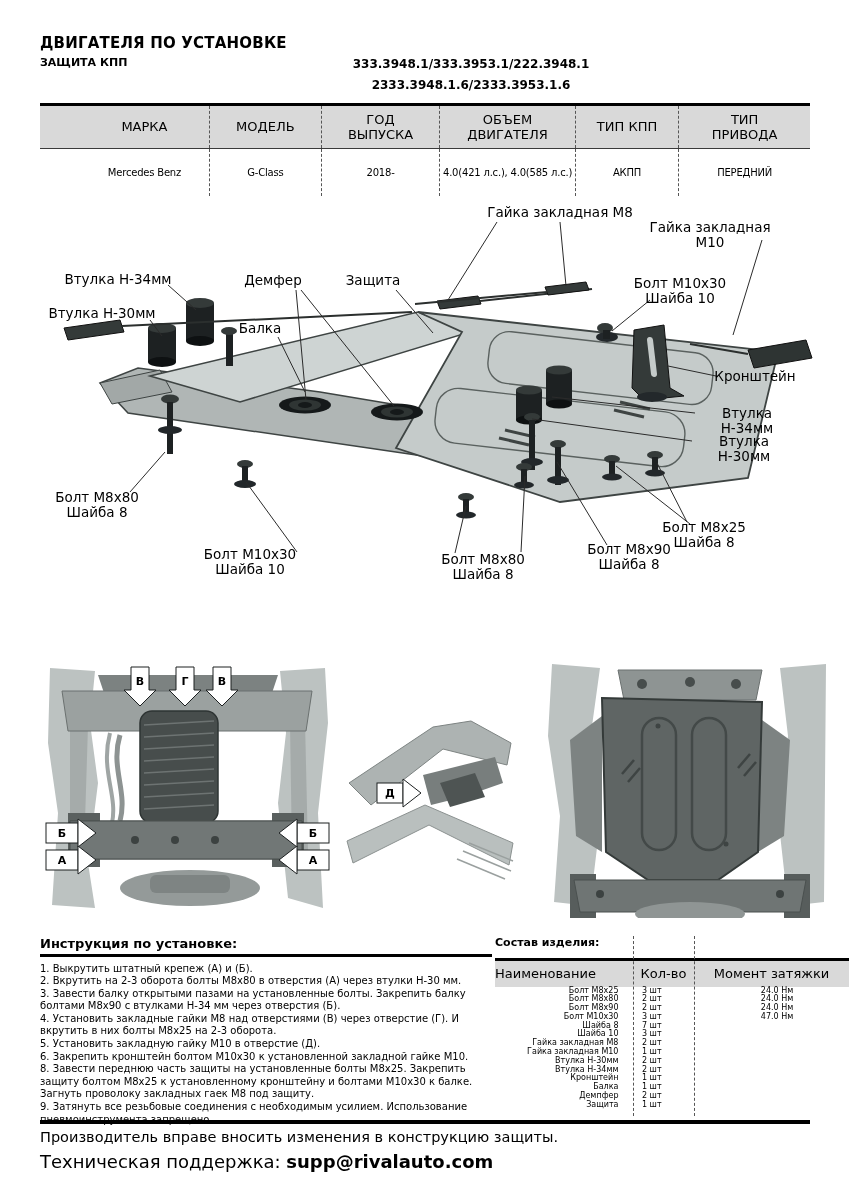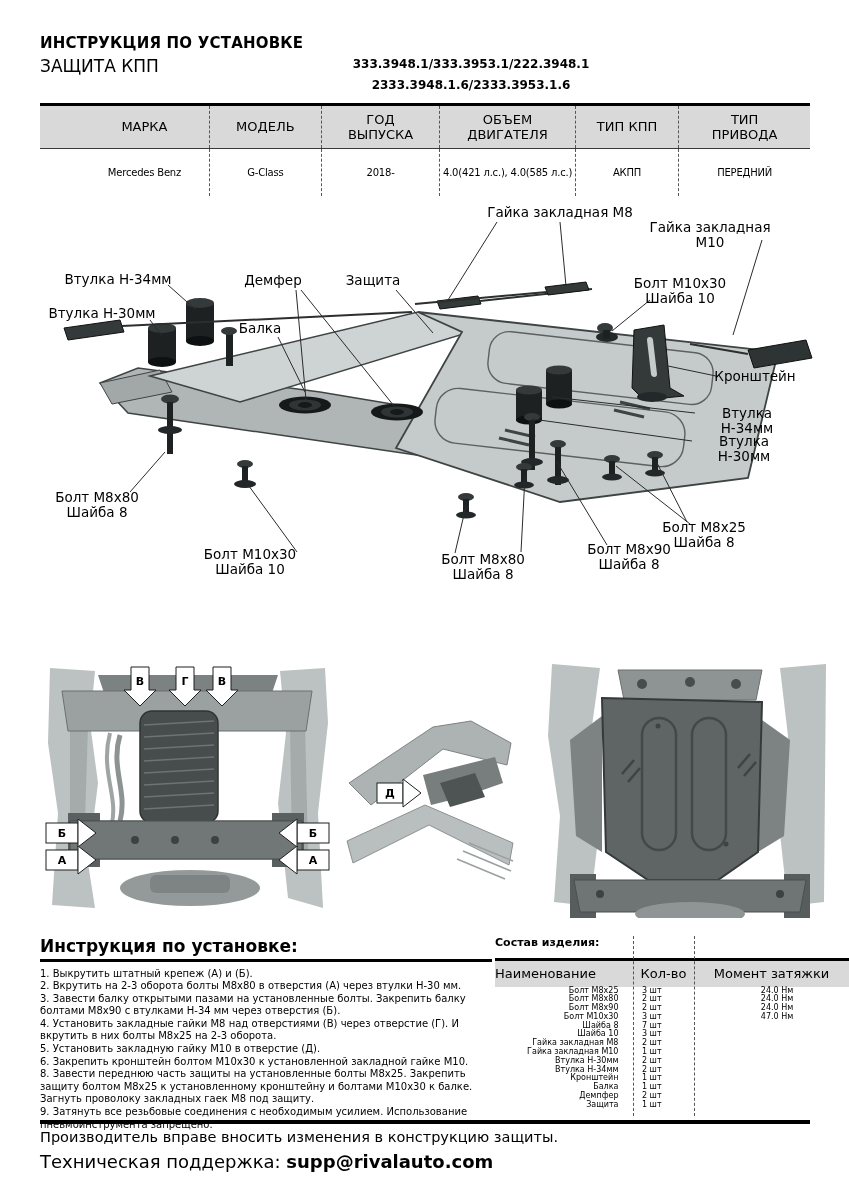--- a/index.html
+++ b/index.html
@@ -2,21 +2,21 @@
 <html><head>
 <meta charset="utf-8">
 <style>
   html,body{margin:0;padding:0;background:#fff;}
   .page{position:relative;width:849px;height:1200px;background:#ffffff;overflow:hidden;
         font-family:"DejaVu Sans","Liberation Sans",sans-serif;color:#000;}
   .abs{position:absolute;}
 
   
   .doc-type{left:40px;top:34px;font-size:15px;font-weight:700;letter-spacing:.2px;}
-  .doc-product{left:40px;top:56px;font-size:17px;font-weight:400;}
+  .doc-product{left:40px;top:56px;font-size:11px;font-weight:700;}
   .part-numbers{left:295px;top:54px;width:352px;text-align:center;font-weight:700;
                 font-size:12px;line-height:21px;}
 
   
   .vtable{left:40px;top:103px;width:770px;border-top:3px solid #000;}
   .vrow{display:flex;}
   .vhead{background:#d9d9d9;height:42px;border-bottom:1px solid #3a3a3a;}
   .vbody{height:47px;}
   .vcell{display:flex;align-items:center;justify-content:center;text-align:center;
          white-space:pre-line;border-right:1px dashed #555;box-sizing:border-box;}
@@ -28,21 +28,21 @@
   
   .diagram{left:0;top:192px;width:849px;height:420px;}
   .lab{position:absolute;transform:translateX(-50%);text-align:center;font-size:13.5px;
        line-height:15px;white-space:pre-line;}
 
   
   .photo{position:absolute;}
 
   
   .instructions{left:40px;top:936px;width:452px;}
-  .inst-title{font-size:17px;font-weight:700;margin-bottom:3px;}
+  .inst-title{font-size:13px;font-weight:700;margin-bottom:3px;}
   .inst-rule{height:2.5px;background:#000;margin:3px 0 6px 0;}
   .step{font-size:10px;line-height:12.6px;}
 
   .parts{left:495px;top:936px;width:354px;}
   .parts-title{font-size:11px;font-weight:700;height:22px;}
   .parts-rule{height:2.5px;background:#000;}
   .phead{display:flex;background:#d9d9d9;height:26px;align-items:center;font-size:13px;}
   .ph0{width:138px;text-align:left;} .ph1{width:61px;text-align:center;} .ph2{width:155px;text-align:center;}
   .prow{display:flex;font-size:8px;line-height:8.8px;}
   .pc0{width:133px;text-align:right;padding-right:5px;} .pc1{width:61px;text-align:center;}
@@ -53,21 +53,21 @@
   .footer-rule{left:40px;top:1120px;width:770px;height:3.5px;background:#000;}
   .footer-line1{left:40px;top:1129px;font-size:14.5px;}
   .footer-line2{left:40px;top:1151px;font-size:18px;}
   .footer-line2 b{font-weight:700;}
 </style>
 </head>
 <body>
 
 <div class="page">
 
-  <div class="abs doc-type">ИНСТРУКЦИЯ ПО УСТАНОВКЕ</div>
+  <div class="abs doc-type">ДВИГАТЕЛЯ ПО УСТАНОВКЕ</div>
   <div class="abs doc-product">ЗАЩИТА КПП</div>
   <div class="abs part-numbers">
     <div>333.3948.1/333.3953.1/222.3948.1</div>
     <div>2333.3948.1.6/2333.3953.1.6</div>
   </div>
 
   <div class="abs vtable">
     <div class="vrow vhead">
       <div class="vcell c0">МАРКА</div>
       <div class="vcell c1">МОДЕЛЬ</div>

